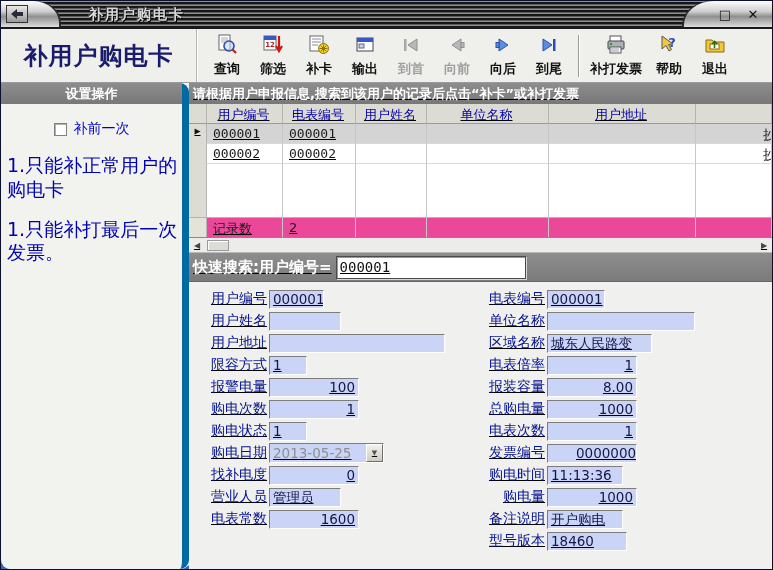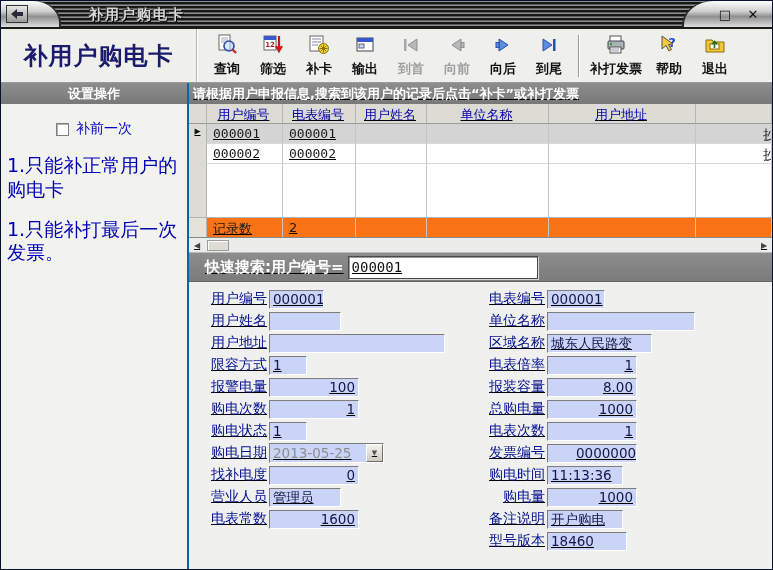--- a/index.html
+++ b/index.html
@@ -38,21 +38,21 @@
   .tbtn { min-width:44px; height:48px; display:flex; flex-direction:column; align-items:center;
     justify-content:center; gap:1px; padding:0 3px; cursor:pointer; }
   .tbtn .lbl { font-size:13px; color:#111; white-space:nowrap;font-weight:bold; }
   .tbtn.disabled .lbl { color:#9e9e9e; }
   .tsep { width:2px; height:42px; margin:0 5px;
     border-left:1px solid #9a9a9a; border-right:1px solid #fff; }
 
   
   .content { flex:1; display:flex; min-height:0; }
   .sidebar { width:188px; flex:0 0 188px; background:#f2f2ef; display:flex; flex-direction:column;
-    border-right:2px solid #0369a1; box-shadow:1px 0 0 #fff; }
+    border-right:7px solid #0369a1; box-shadow:1px 0 0 #fff;border-radius:9px; }
   .grayhdr { height:21px; background:linear-gradient(180deg,#8d8d8d,#787878); color:#fff;
     font-weight:bold; font-size:13px; display:flex; align-items:center; }
   .sidebar .grayhdr { justify-content:center; }
   .chk-row { margin:16px auto 0 auto; display:flex; align-items:center; gap:7px; }
   .chk { width:13px; height:13px; background:#fff; border:1px solid #808080;
     box-shadow:inset 1px 1px 0 #b0b0b0; }
   .chk-lbl { color:#0000c8; font-size:14px; }
   .note { color:#0000b4; font-size:19px; margin:16px 4px 0 6px; line-height:1.25; }
 
   .main { flex:1; display:flex; flex-direction:column; min-width:0;text-decoration:underline; }
@@ -65,37 +65,37 @@
   .gcell { border-right:1px solid #c6c6c6; border-bottom:1px solid #d9d9d9;
     padding:2px 4px 1px 6px; height:20px; font-size:13px; color:#1a1a1a;
     font-family:"DejaVu Sans Mono","DejaVu Sans",sans-serif;
     white-space:nowrap; overflow:hidden; }
   .ghead .gcell { background:#dddcd4; border-right:1px solid #b4b4b4; border-bottom:1px solid #9a9a9a;
     color:#0000a8; text-align:center; font-family:"DejaVu Sans",sans-serif; padding-left:2px; }
   .gmark { background:#dddcd4; border-right:1px solid #b4b4b4; text-align:center; padding:1px 0 0 0;
     font-size:10px; color:#111; }
   .grow.selected .gcell:not(.gmark) { background:#d4d4d4; }
   .gfill { flex:1; }
-  .gsum .gcell { background:#f97316; border-bottom:none; border-top:1px solid #b4b4b4;
+  .gsum .gcell { background:#ec4899; border-bottom:none; border-top:1px solid #b4b4b4;
     font-family:"DejaVu Sans",sans-serif; }
   .gsum .gmark { background:#e4e3da; }
   .clipchar { float:right; margin-right:-9px; }
 
   
   .hscroll { flex:0 0 15px; background:#ececea; display:flex; align-items:center;
     border-bottom:1px solid #b9b9b9; }
   .sarrow { width:16px; height:13px; font-size:8px; color:#444; display:flex; align-items:center;
     justify-content:center; }
   .sthumb { width:22px; height:11px; background:#dddcd6; border:1px solid #9a9a9a;
     box-shadow:inset 1px 1px 0 #fff; margin-left:2px; }
   .sarrow.right { margin-left:auto; }
 
   
   .searchbar { flex:0 0 29px; background:linear-gradient(180deg,#8d8d8d,#7b7b7b); display:flex;
-    align-items:center; padding-left:16px; border-bottom:1px solid #666; }
+    align-items:center; padding-left:4px; border-bottom:1px solid #666; }
   .searchlbl { color:#fff; font-size:15px; font-weight:bold; white-space:nowrap; }
   .searchinput { width:190px; height:23px; margin-left:4px; border:1px solid #4a4a4a;
     box-shadow:inset 1px 1px 0 #9a9a9a, 1px 1px 0 #d8d8d8; background:#fff;
     font-family:"DejaVu Sans Mono",monospace; font-size:14px; padding:0 3px; color:#111; }
 
   
   .formarea { flex:1; background:#f0f0ee; display:flex; padding:7px 0 0 14px; gap:0; }
   .fcol { display:flex; flex-direction:column; }
   .fcol.left { width:278px; flex:0 0 278px; }
   .fcol.right { flex:1; }

